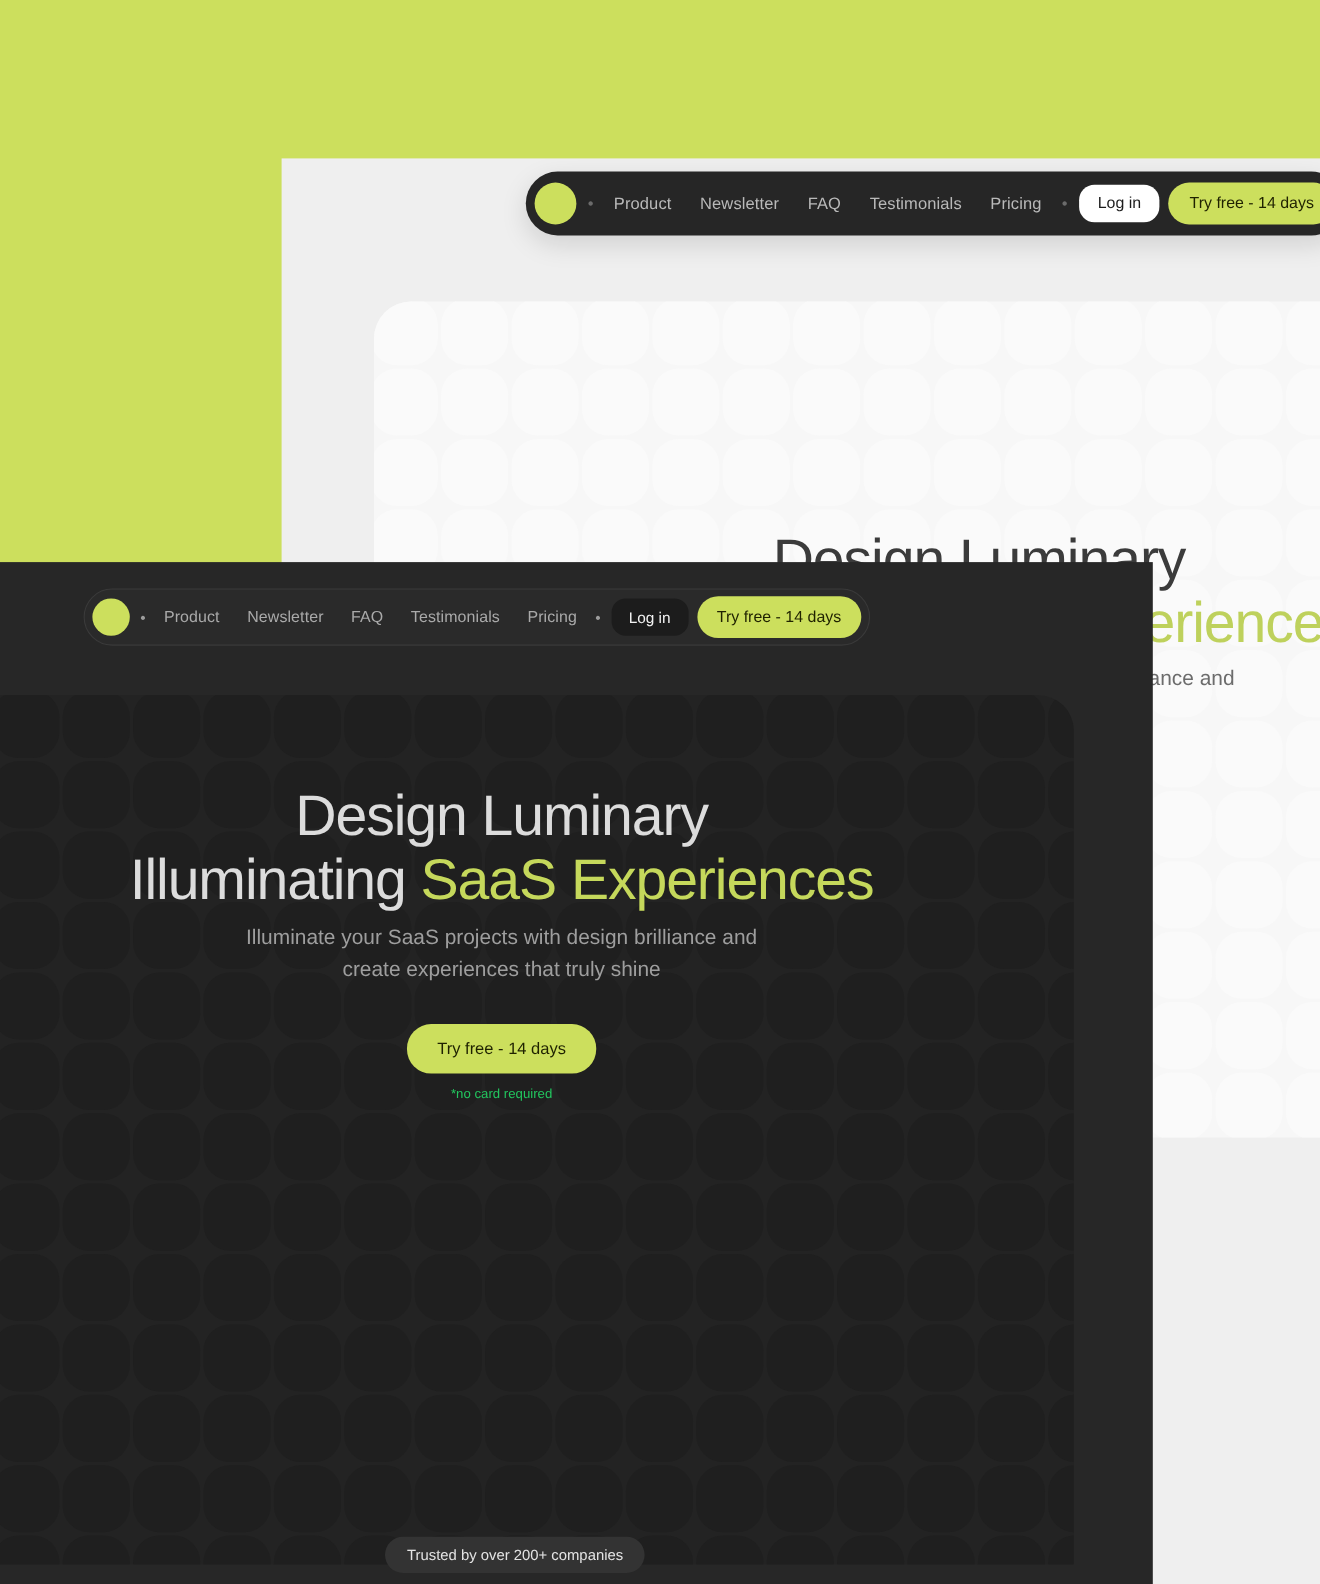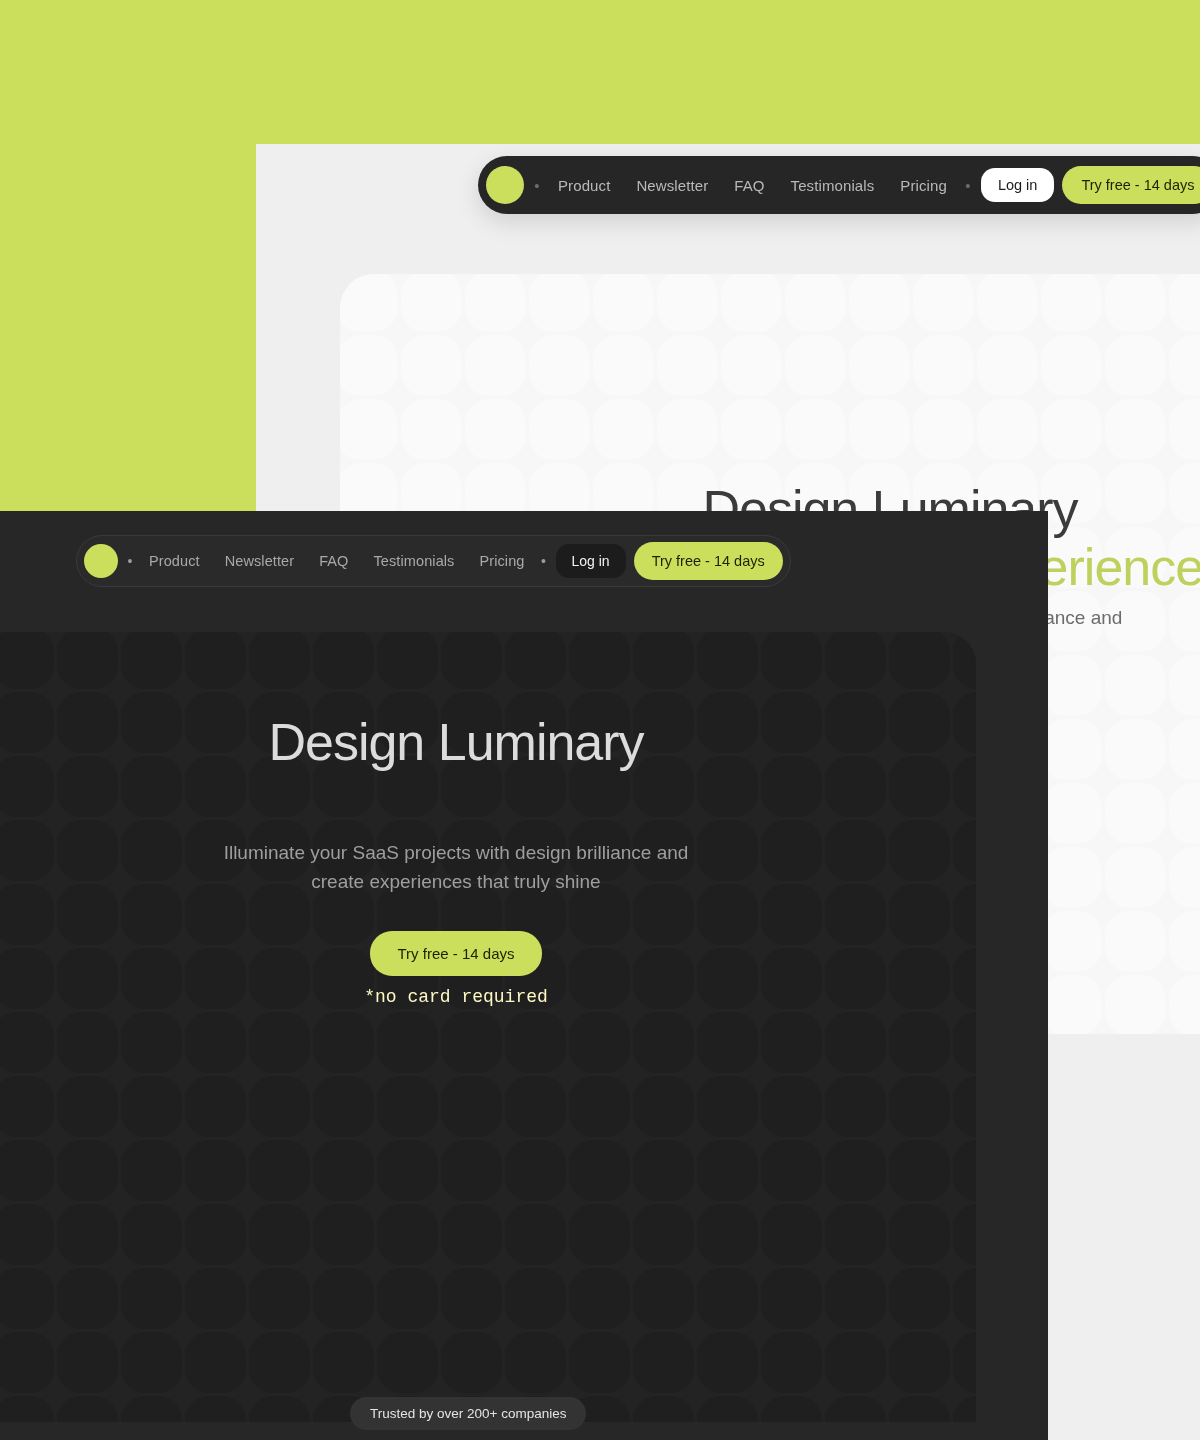--- a/index.html
+++ b/index.html
@@ -202,21 +202,21 @@
   .dark-cta-wrap {
     position:absolute; left:0; width:912px; top:299px; text-align:center;
   }
   .dark-cta {
     background:#CCDF5D; color:#1f2200; border:none;
     border-radius:22px; padding:14px 28px; font-size:15px; cursor:pointer;
     font-family:inherit;
   }
   .dark-note {
     position:absolute; left:0; width:912px; top:355px;
-    text-align:center; font-size:18px; color:#fef9c3;font-family:Liberation Mono, monospace;
+    text-align:center; font-size:12px; color:#22c55e;
   }
   .dm-vdiv { width:1px; height:18px; background:#E2E2E2; }
 
   .trusted {
     position:absolute; left:350px; top:1397px;
     background:#333333; color:#E4E4E4;
     border-radius:18px; padding:9px 20px; font-size:13.5px;
     z-index:40;
   }
 </style>
@@ -704,20 +704,21 @@
         <div class="cell" style="left: 633px; top: 764px; width: 61px; height: 61px;"></div>
         <div class="cell" style="left: 697px; top: 764px; width: 61px; height: 61px;"></div>
         <div class="cell" style="left: 761px; top: 764px; width: 61px; height: 61px;"></div>
         <div class="cell" style="left: 825px; top: 764px; width: 61px; height: 61px;"></div>
         <div class="cell" style="left: 889px; top: 764px; width: 61px; height: 61px;"></div>
         <div class="cell" style="left: 953px; top: 764px; width: 61px; height: 61px;"></div>
       </div>
 
     <div class="dark-title">
       <div>Design Luminary</div>
+      <div><span>Illuminating </span><span class="accent">SaaS Experiences</span></div>
     </div>
 
     <div class="dark-sub">
       <div>Illuminate your SaaS projects with design brilliance and</div>
       <div>create experiences that truly shine</div>
     </div>
 
     <div class="dark-cta-wrap">
       <button class="dark-cta">Try free - 14 days</button>
     </div>

